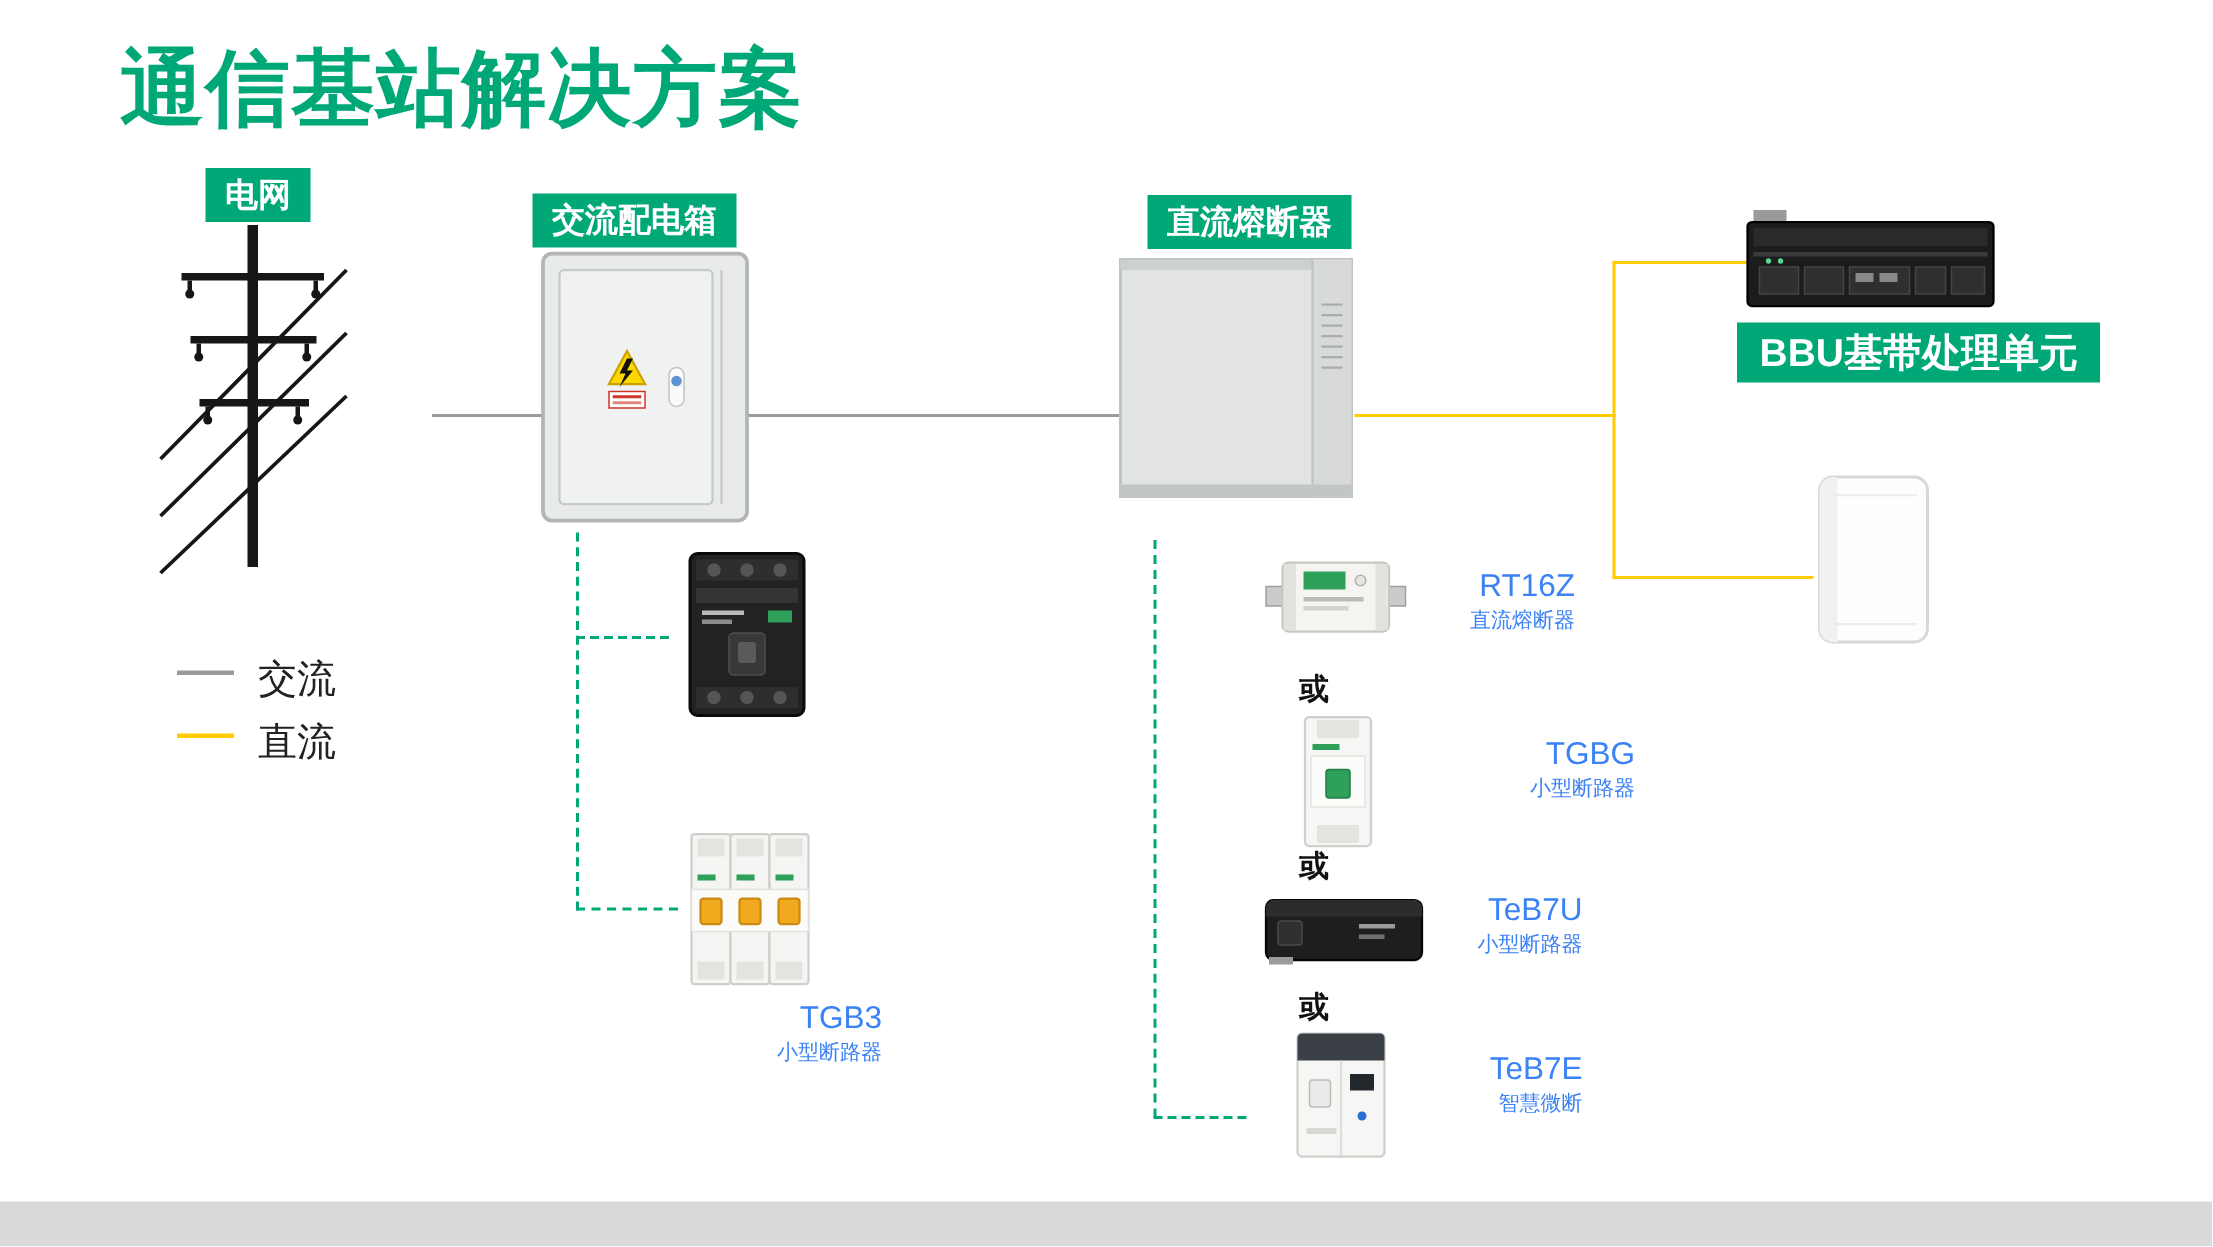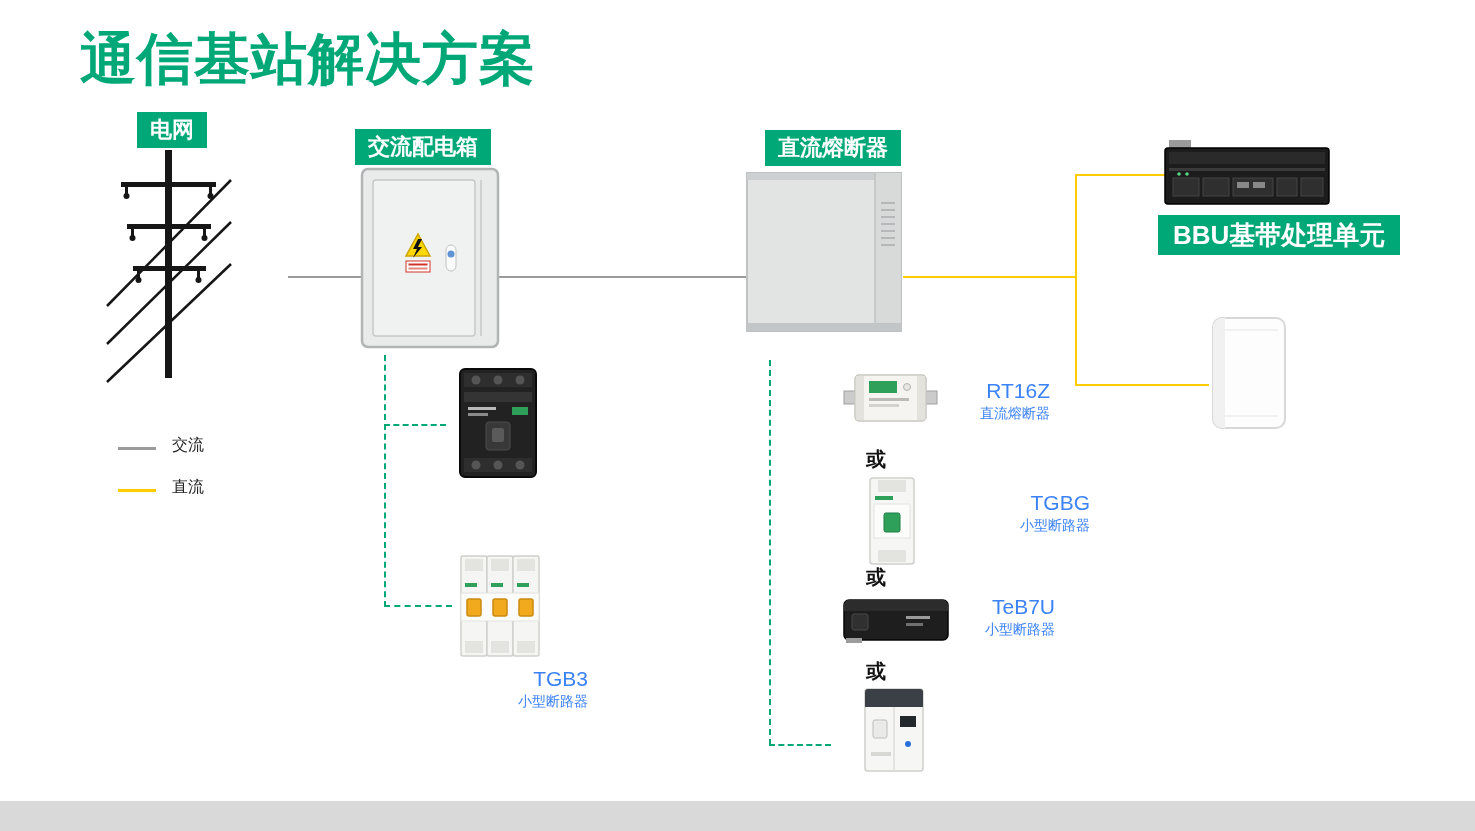--- a/index.html
+++ b/index.html
@@ -25,21 +25,21 @@
 
   .plabel{position:absolute;text-align:right;color:#3b82f6;font-weight:400}
   .pname{font-size:21px;line-height:1.25}
   .pdesc{font-size:14px;line-height:1.35}
 
   .orlabel{position:absolute;font-size:20px;font-weight:700;color:#111;white-space:nowrap}
 
   .legend-line{position:absolute;width:38px;height:0;border-top:3px solid}
   .legend-line.ac{border-color:#9b9b9b}
   .legend-line.dc{border-color:#FFCC00}
-  .legend-text{position:absolute;font-size:16px;color:#222;white-space:nowrap}
+  .legend-text{position:absolute;font-size:26px;color:#222;white-space:nowrap}
 
   .bottom-bar{position:absolute;left:0;bottom:0;width:100%;height:30px;background:#d9d9d9}
 </style>
 </head>
 <body>
 
 <div class="canvas">
 
   <div class="line ac" style="left:288px;top:276px;width:460px"></div>
   <div class="line dc" style="left:903px;top:276px;width:174px"></div>
@@ -260,20 +260,24 @@
     <svg viewBox="0 0 76 88" width="76" height="88">
       <rect x="9" y="3" width="58" height="82" rx="3" fill="#f6f6f4" stroke="#cfcfcc" stroke-width="1.5"></rect>
       <path d="M12 3 h52 a3 3 0 0 1 3 3 v15 H9 V6 a3 3 0 0 1 3 -3 z" fill="#3b4046"></path>
       <line x1="38" y1="21" x2="38" y2="85" stroke="#dddddb" stroke-width="1.5"></line>
       <rect x="17" y="34" width="14" height="18" rx="2" fill="#eaeae8" stroke="#bdbdba"></rect>
       <rect x="44" y="30" width="16" height="11" fill="#23282d"></rect>
       <circle cx="52" cy="58" r="3" fill="#2a6fd6"></circle>
       <rect x="15" y="66" width="20" height="4" fill="#d7d7d4"></rect>
     </svg>
   </div>
+  <div class="plabel" style="left:945px;top:700px;width:110px">
+    <div class="pname">TeB7E</div>
+    <div class="pdesc">智慧微断</div>
+  </div>
 
   <div class="badge" style="left:137px;top:112px">电网</div>
   <div class="badge" style="left:355px;top:129px">交流配电箱</div>
   <div class="badge" style="left:765px;top:130px">直流熔断器</div>
   <div class="badge small" style="left:1158px;top:215px">BBU基带处理单元</div>
 
   <div class="legend-line ac" style="left:118px;top:447px"></div>
   <div class="legend-text" style="left:172px;top:435px">交流</div>
   <div class="legend-line dc" style="left:118px;top:489px"></div>
   <div class="legend-text" style="left:172px;top:477px">直流</div>

